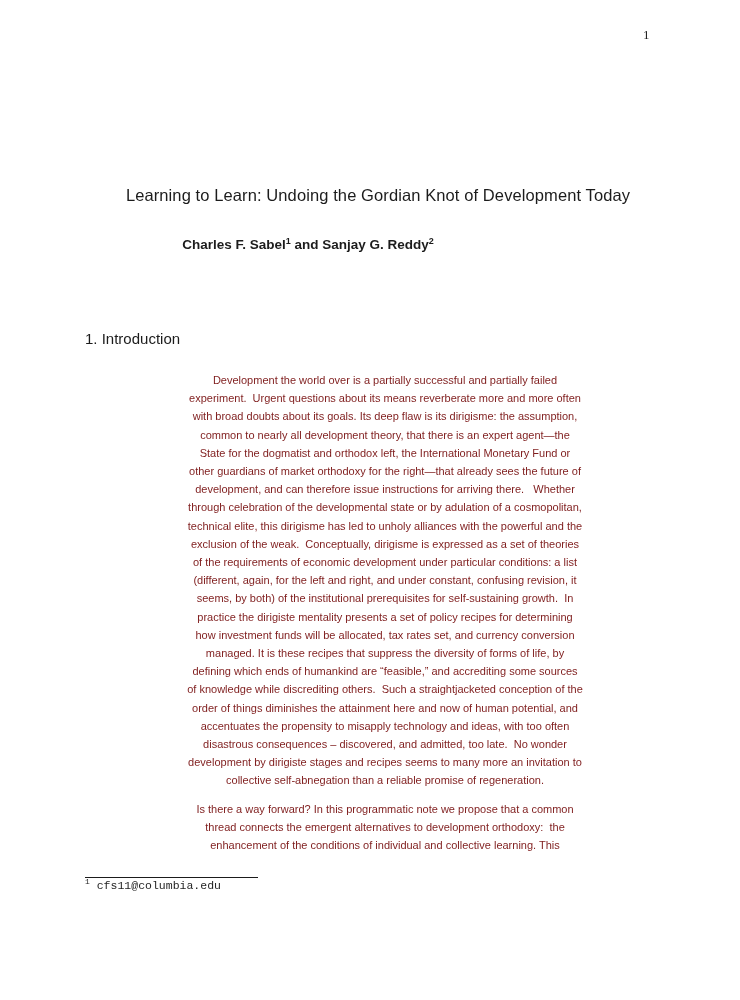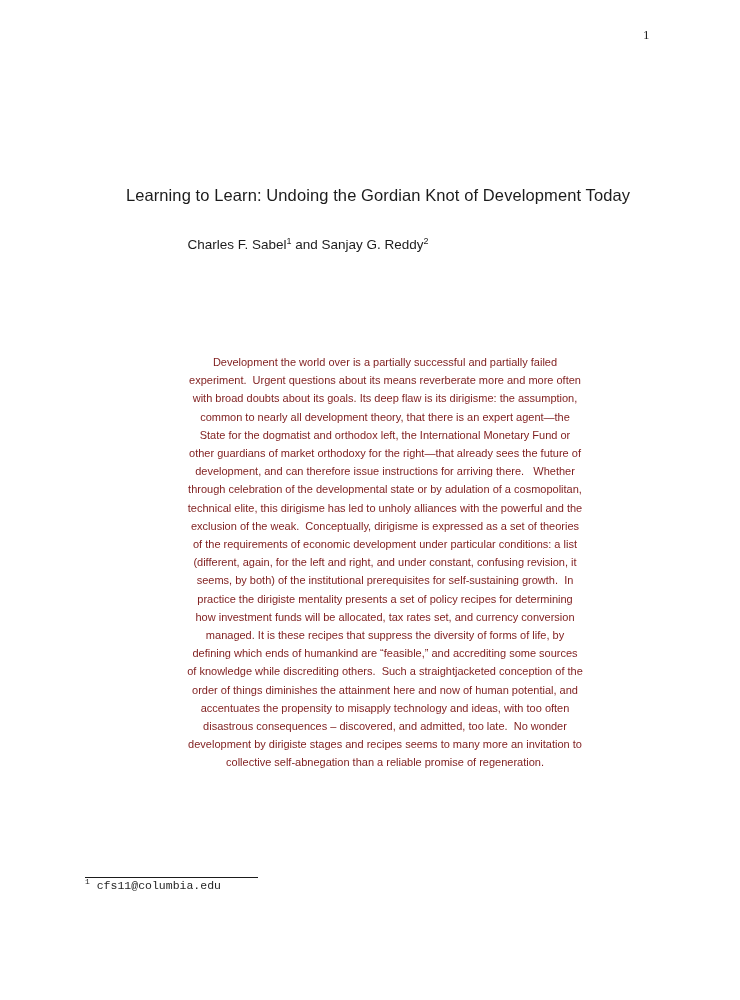--- a/index.html
+++ b/index.html
@@ -35,20 +35,21 @@
     color: #1c1c1c;
   }
   .author-line {
     position: absolute;
     top: 237px;
     left: 0;
     width: 616px;
     text-align: center;
     font-size: 13.5px;
     color: #1c1c1c;
+    font-weight: bold;
   }
   .author-line sup {
     font-size: 9px;
     vertical-align: super;
     line-height: 0;
   }
   .content {
     position: absolute;
     left: 85px;
     top: 330px;
@@ -98,20 +99,21 @@
 
 <div class="page">
 
   <div class="page-number">1</div>
 
   <div class="paper-title">Learning to Learn: Undoing the Gordian Knot of Development Today</div>
 
   <div class="author-line"><span>Charles F. Sabel</span><sup>1</sup><span> and </span><span>Sanjay G. Reddy</span><sup>2</sup></div>
 
   <div class="content">
+    <div class="section-heading">1. Introduction</div>
     <p class="para para-1">Development the world over is a partially successful and partially failed
 experiment.  Urgent questions about its means reverberate more and more often
 with broad doubts about its goals. Its deep flaw is its dirigisme: the assumption,
 common to nearly all development theory, that there is an expert agent—the
 State for the dogmatist and orthodox left, the International Monetary Fund or
 other guardians of market orthodoxy for the right—that already sees the future of
 development, and can therefore issue instructions for arriving there.   Whether
 through celebration of the developmental state or by adulation of a cosmopolitan,
 technical elite, this dirigisme has led to unholy alliances with the powerful and the
 exclusion of the weak.  Conceptually, dirigisme is expressed as a set of theories
@@ -121,20 +123,23 @@
 practice the dirigiste mentality presents a set of policy recipes for determining
 how investment funds will be allocated, tax rates set, and currency conversion
 managed. It is these recipes that suppress the diversity of forms of life, by
 defining which ends of humankind are “feasible,” and accrediting some sources
 of knowledge while discrediting others.  Such a straightjacketed conception of the
 order of things diminishes the attainment here and now of human potential, and
 accentuates the propensity to misapply technology and ideas, with too often
 disastrous consequences – discovered, and admitted, too late.  No wonder
 development by dirigiste stages and recipes seems to many more an invitation to
 collective self-abnegation than a reliable promise of regeneration.</p>
+    <p class="para para-2">Is there a way forward? In this programmatic note we propose that a common
+thread connects the emergent alternatives to development orthodoxy:  the
+enhancement of the conditions of individual and collective learning. This</p>
   </div>
 
   <div class="footnotes">
     <div class="fn-rule"></div>
     <div class="fn-line"><sup>1</sup> <span>cfs11@columbia.edu</span></div>
   </div>
 
 </div>
 
 </body></html>

